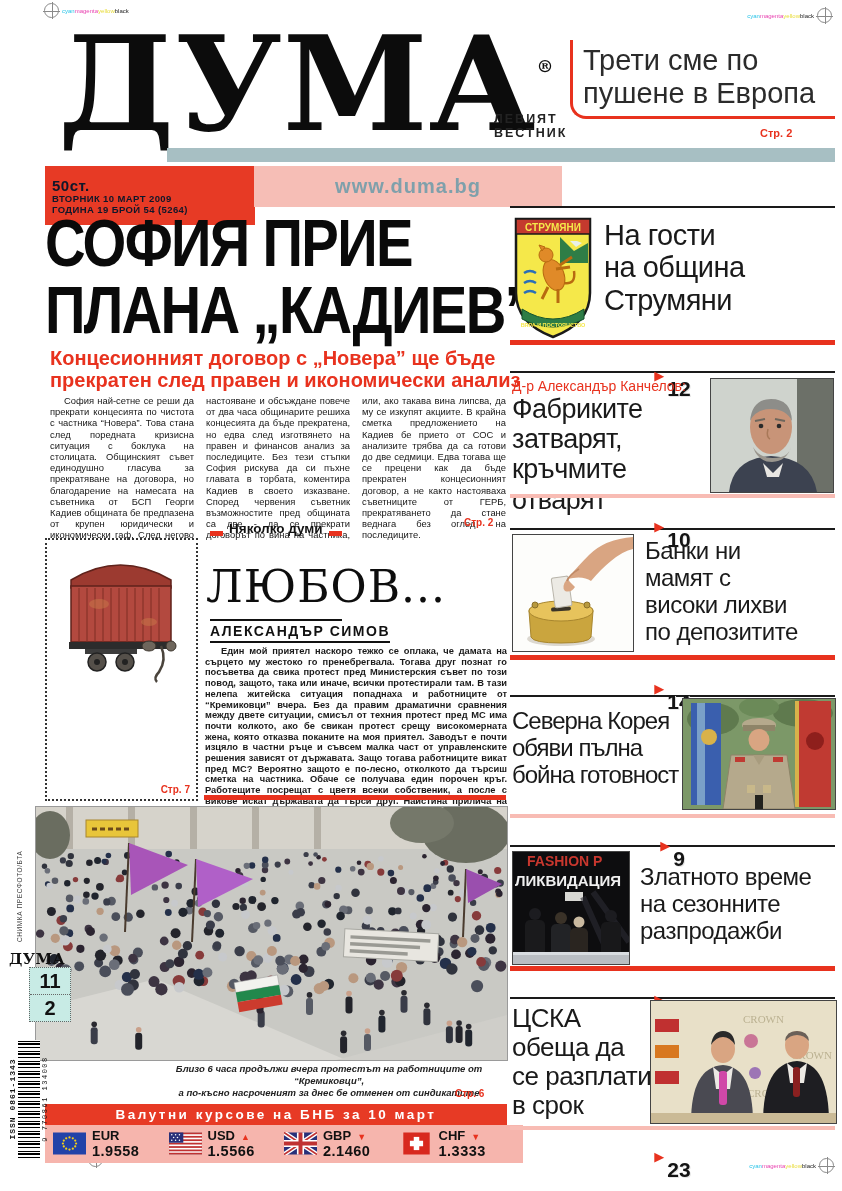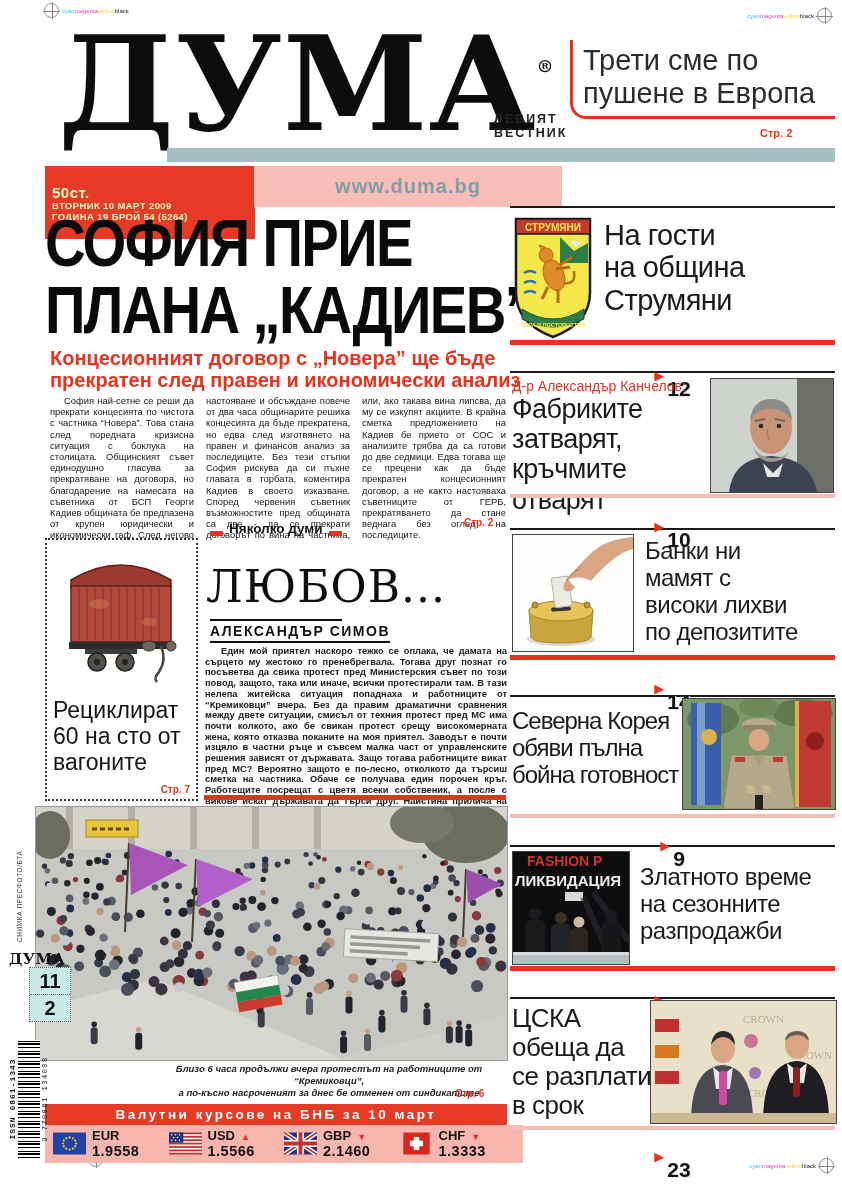--- a/index.html
+++ b/index.html
@@ -19,21 +19,21 @@
   
   .logo{font-family:"DejaVu Serif",serif;font-weight:bold;font-size:131px;line-height:.9;letter-spacing:1px;color:#0c0c0c;}
   .logo-reg{font-size:17px;vertical-align:58px;font-weight:bold;}
   .tagline{font-size:12.5px;font-weight:bold;letter-spacing:2px;line-height:1.15;color:#222;}
   .teaser-box{border-left:3px solid #e8321e;border-bottom:3px solid #e8321e;border-bottom-left-radius:16px;
               padding:4px 0 6px 10px;font-size:29px;line-height:1.13;color:#2b2b2b;}
   .teaser-page{color:#e8321e;font-size:11px;font-weight:bold;}
   .tealbar{background:#a7bfc3;}
 
   
-  .infobar{background:#e73a25;color:#fef9c3;padding:18px 7px;line-height:1.15;}
+  .infobar{background:#e73a25;color:#0f172a;padding:11px 7px;line-height:1.15;}
   .infobar .price{font-size:15px;font-weight:bold;letter-spacing:.5px;}
   .infobar .small{font-size:9.5px;font-weight:bold;letter-spacing:.4px;}
   .pinkbar{background:#f6beb6;display:flex;align-items:center;justify-content:center;}
   .site{font-size:20px;font-weight:bold;color:#7fa0ab;letter-spacing:1px;}
 
   
   .headline{font-weight:bold;font-size:67px;line-height:.98;letter-spacing:-2px;color:#0a0a0a;
             transform:scaleX(.84);transform-origin:0 0;white-space:nowrap;}
   .subhead{color:#e8321e;font-weight:bold;font-size:20px;line-height:1.08;}
   .lead-body{column-count:3;column-gap:12px;font-size:9.4px;line-height:11.2px;text-align:justify;color:#161616;}
@@ -167,23 +167,20 @@
       <rect x="20" y="100" width="104" height="7" fill="#2c2c2c"></rect>
       <rect x="36" y="107" width="52" height="5" fill="#3c3c3c"></rect>
       <circle cx="48" cy="120" r="9" fill="#55504a" stroke="#222" stroke-width="1.5"></circle>
       <circle cx="76" cy="120" r="9" fill="#55504a" stroke="#222" stroke-width="1.5"></circle>
       <circle cx="48" cy="120" r="3" fill="#222"></circle>
         <circle cx="76" cy="120" r="3" fill="#222"></circle>
       <ellipse cx="100" cy="104" rx="7" ry="5" fill="#6e665c" stroke="#3a342c"></ellipse>
       <path d="M112,104 q6,14 -2,26 q-6,6 -2,10" fill="none" stroke="#4a443c" stroke-width="2.5"></path>
       <circle cx="122" cy="104" r="5" fill="#6e665c" stroke="#3a342c"></circle>
     </svg>
-    <div class="abs wagon-title pre" style="left:6px;top:158px;">Рециклират
-60 на сто от
-вагоните</div>
     <div class="abs pageref" style="right:6px;bottom:4px;">Стр. 7</div>
   </div>
 
   <div class="abs rubric" style="left:210px;top:521px;align-items:flex-end;">
     <span class="dash"></span>
     <span>Няколко думи</span>
     <span class="dash"></span>
   </div>
   <div class="abs op-title" style="left:206px;top:565px;">ЛЮБОВ...</div>
   <div class="abs op-rule" style="left:210px;top:613px;"></div>

